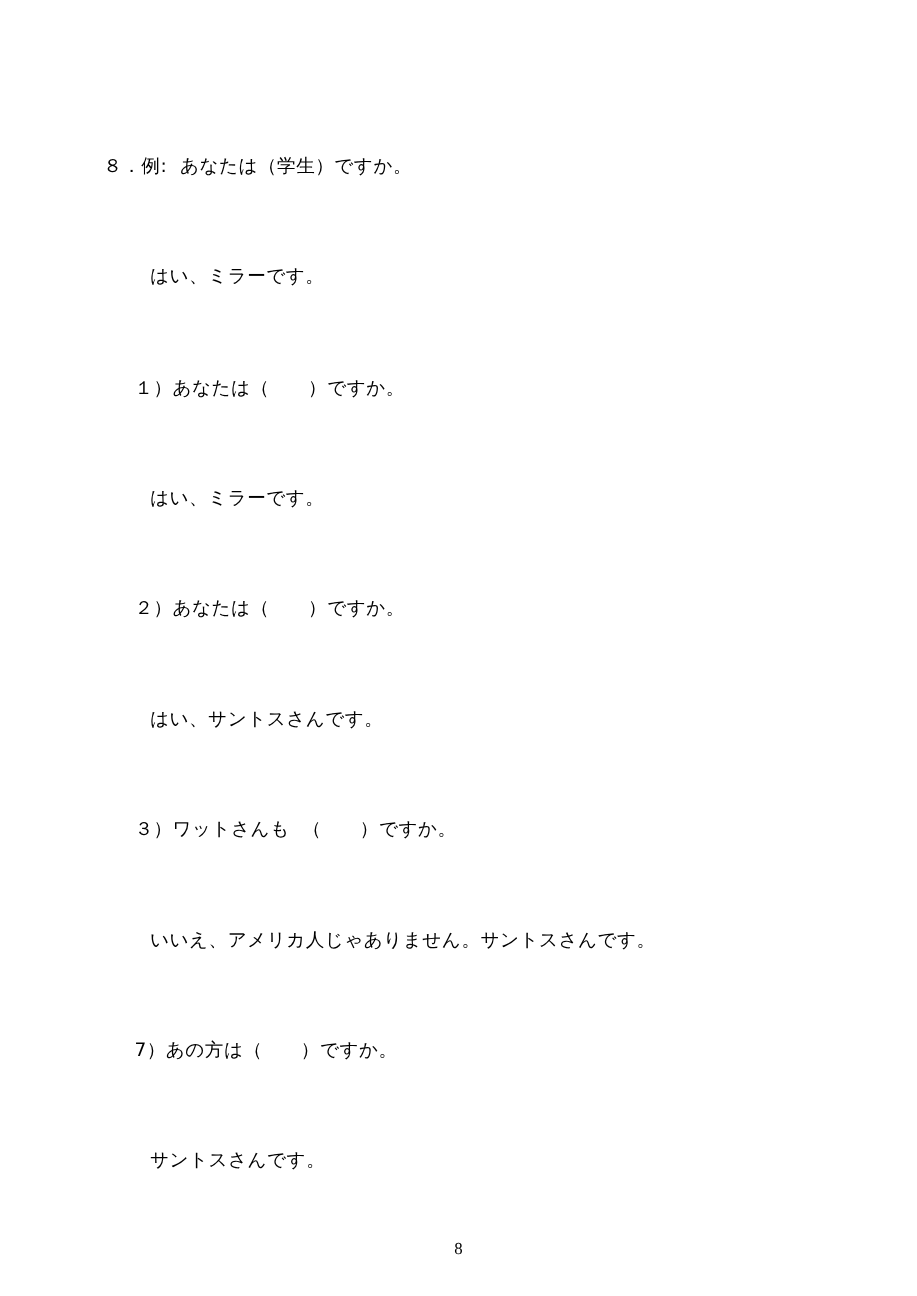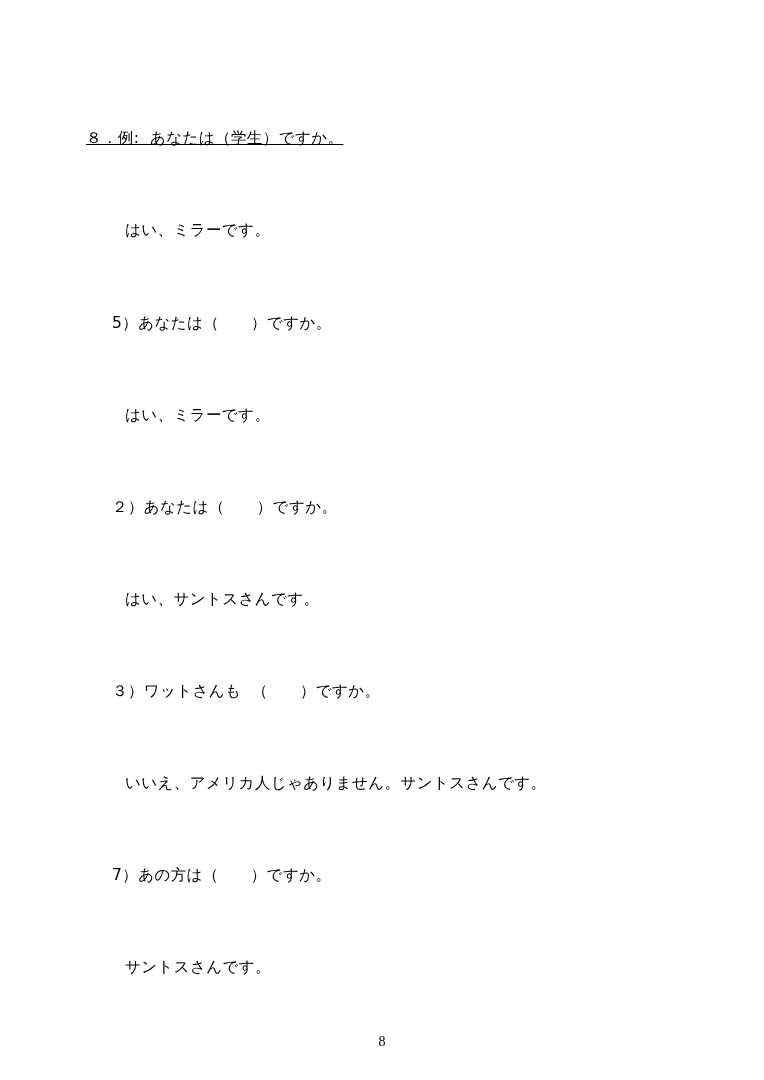--- a/index.html
+++ b/index.html
@@ -27,41 +27,41 @@
     line-height: 1.98;
     letter-spacing: 0.4px;
     white-space: pre;
   }
   .ex-block {
     margin: 0;
   }
   .line {
     white-space: pre;
   }
-  .indent1 { padding-left: 0px; text-decoration: underline; }
+  .indent1 { padding-left: 0px; }
   .indent2 { padding-left: 26px; }
   .indent3 { padding-left: 39px; }
   .pagenum {
     position: absolute;
     bottom: 30px;
     left: 0; right: 0;
     text-align: center;
     font-family: "Liberation Serif", serif;
     font-size: 14px;
   }
 </style>
 </head>
 <body>
 
 <div class="page">
 
   <div class="ex-block jp">
     <div class="line indent1">８．例:  あなたは（学生）ですか。</div>
     <div class="line indent3">はい、ミラーです。</div>
-    <div class="line indent2">5）あなたは（      ）ですか。</div>
+    <div class="line indent2">１）あなたは（      ）ですか。</div>
     <div class="line indent3">はい、ミラーです。</div>
     <div class="line indent2">２）あなたは（      ）ですか。</div>
     <div class="line indent3">はい、サントスさんです。</div>
     <div class="line indent2">３）ワットさんも  （      ）ですか。</div>
     <div class="line indent3">いいえ、アメリカ人じゃありません。サントスさんです。</div>
     <div class="line indent2">7）あの方は（      ）ですか。</div>
     <div class="line indent3">サントスさんです。</div>
     
   </div>
 

